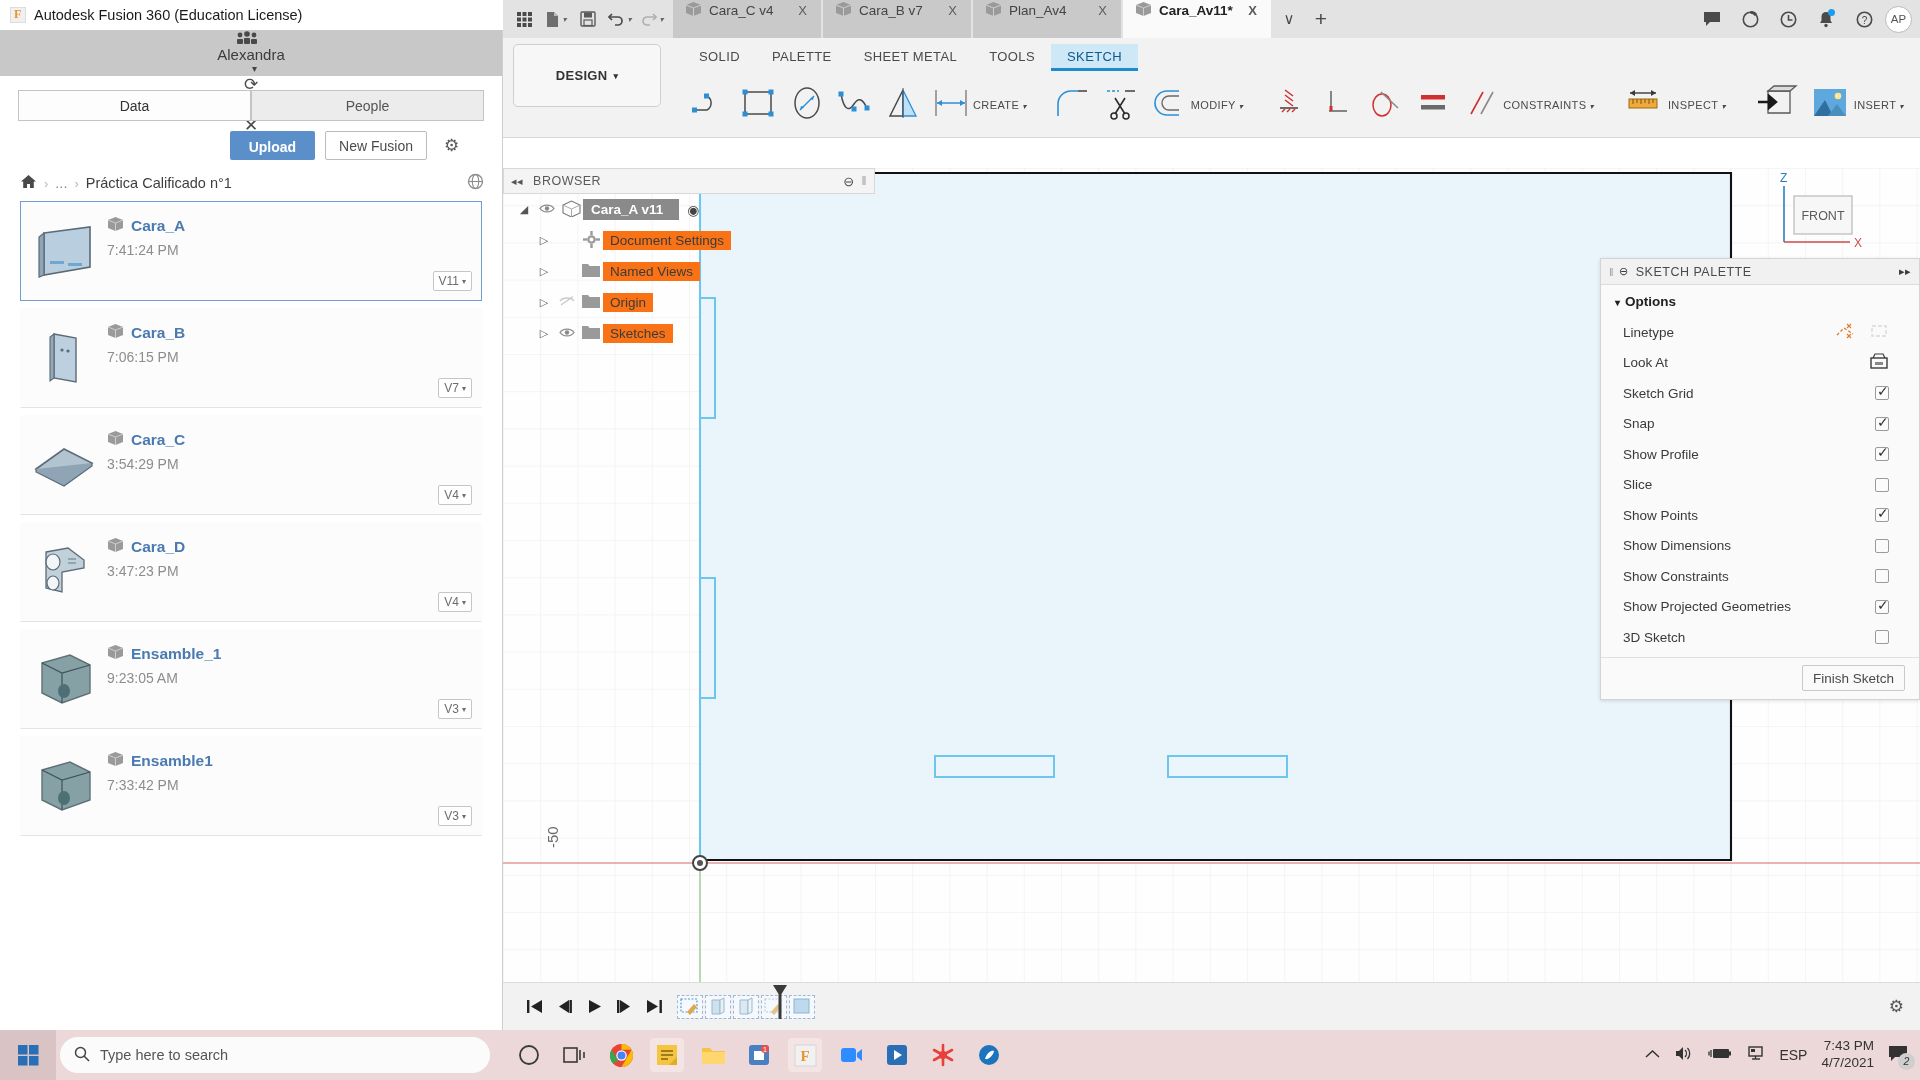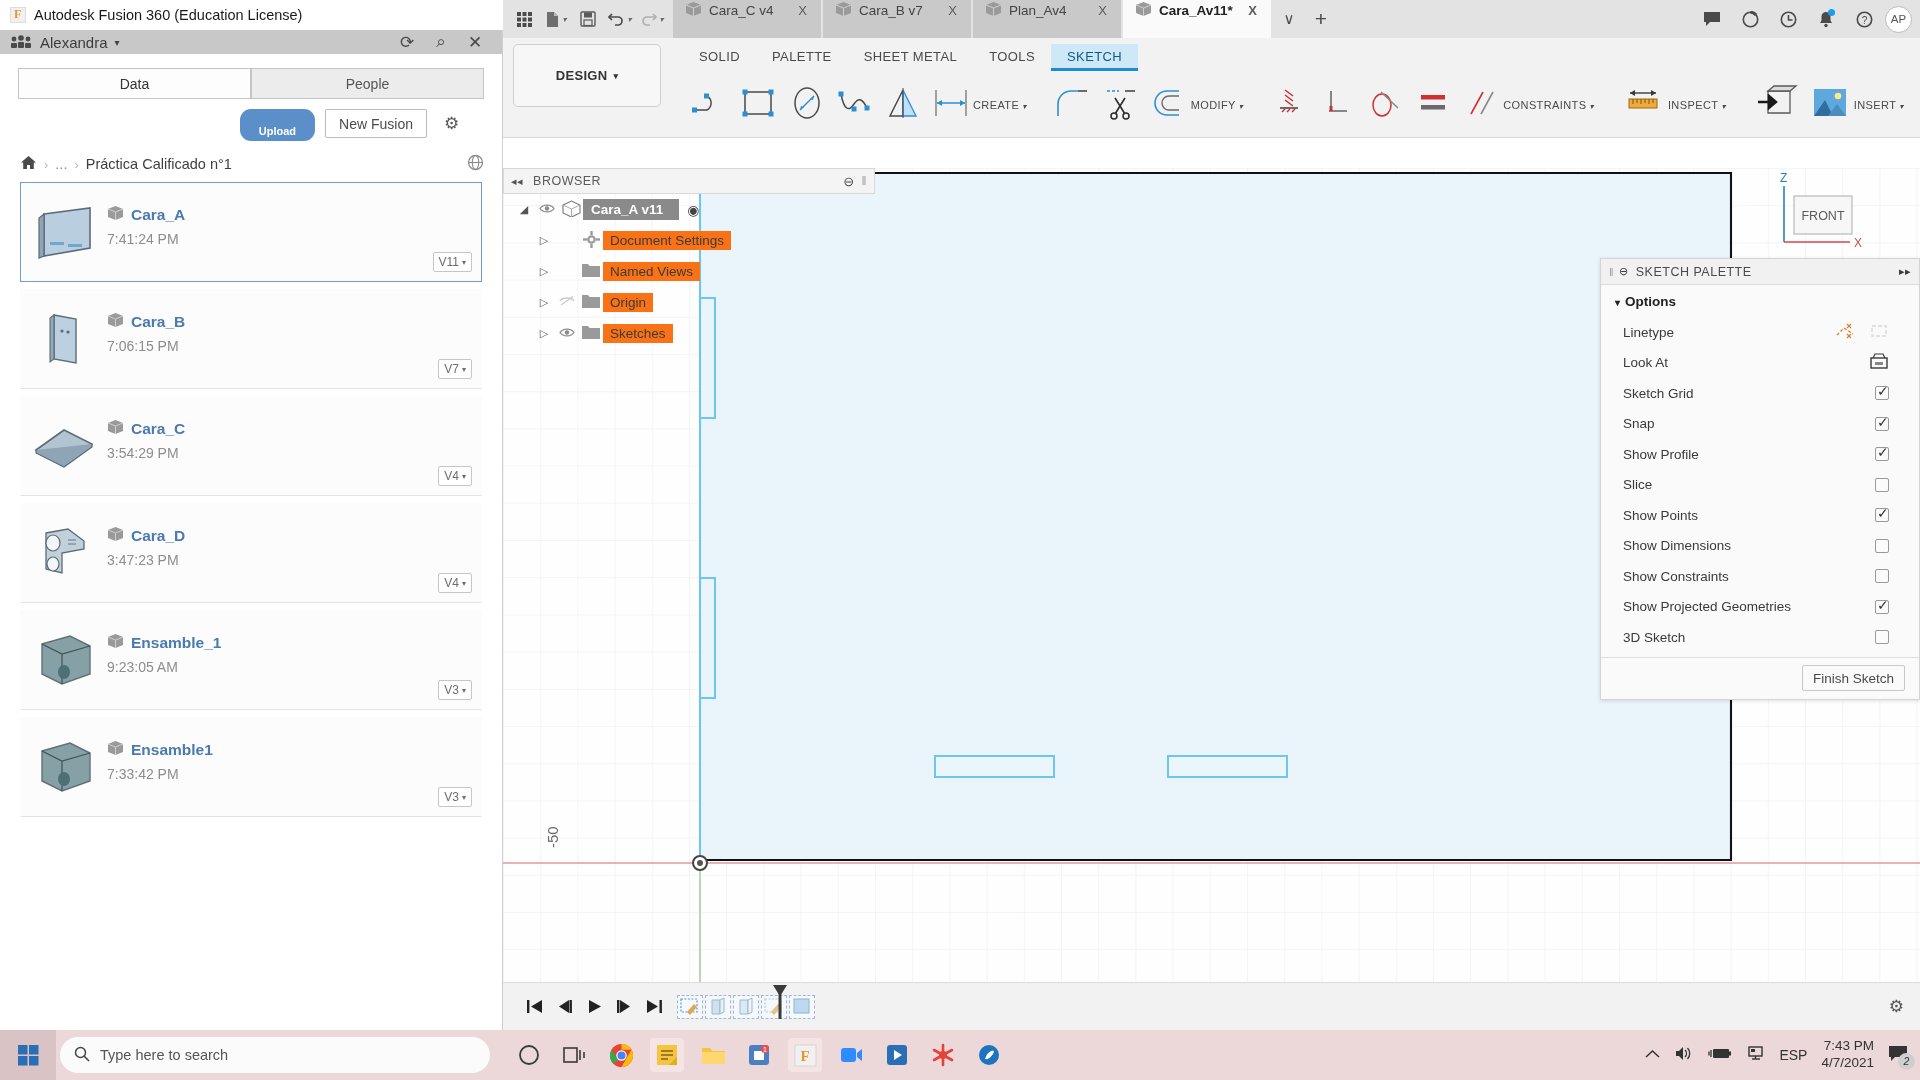--- a/index.html
+++ b/index.html
@@ -15,54 +15,54 @@
   #titlebar .app-ico:after{content:"F";position:absolute;left:3px;top:-1px;color:#e8952f;
      font-weight:bold;font-size:12px;font-family:"Liberation Serif",serif;}
   #titlebar .title { font-size:14.5px; color:#1a1a1a; }
   #winbtns { position:absolute; right:0; top:0; height:30px; display:flex; }
   #winbtns div { width:46px; height:30px; display:flex;align-items:center;justify-content:center;
      font-size:15px; color:#333; }
 
   
   #datapanel { position:absolute; left:0; top:30px; width:503px; height:1020px;
      background:#ffffff; border-right:1px solid #cfcfcf; }
-  #dp-head { height:24px; background:#c8c8c8; display:flex; align-items:center; padding:0 10px; }
+  #dp-head { height:46px; background:#c8c8c8; display:flex; align-items:center; padding:0 10px;flex-direction:column; }
   #dp-head .people-ico{width:22px;height:16px;margin-right:8px;position:relative;display:block;}
   #dp-head .user-name{font-size:15px;color:#3c3c3c;}
   #dp-head .caret{margin-left:7px;font-size:10px;color:#444;}
   #dp-head .spacer{flex:1;}
   #dp-head .hicon{width:34px;height:34px;display:flex;align-items:center;justify-content:center;
       font-size:17px;color:#4a4a4a;}
 
   #dp-tabs { display:flex; margin:14px 18px 0 18px; }
   .dp-tab { flex:1; height:31px; border:1px solid #c4c4c4; display:flex;align-items:center;
       justify-content:center; font-size:14px; color:#555; background:#ececec;}
   .dp-tab.active{ background:#fdfdfd; color:#333; }
 
   #dp-actions{ display:flex; justify-content:flex-end; gap:10px; margin:10px 18px 0 0;}
-  #btn-upload{ background:#5b8fc9; color:#fff; border:none; height:29px; padding:16px 19px;
-     font-size:11px; font-weight:bold; border-radius:11px; font-family:"Liberation Sans",sans-serif;}
+  #btn-upload{ background:#5b8fc9; color:#fff; border:none; height:29px; padding:8px 19px;
+     font-size:14px; font-weight:bold; border-radius:2px; font-family:"Liberation Sans",sans-serif;}
   #btn-newfolder{ background:#fff; color:#4b4b4b; border:1px solid #bcbcbc; height:29px;
      padding:0 13px; font-size:14px; border-radius:2px; font-family:"Liberation Sans",sans-serif;}
   #btn-gear{ width:29px;height:29px; display:flex;align-items:center;justify-content:center;
      font-size:17px;color:#5a5a5a; margin-right:18px;}
 
   #breadcrumb{ display:flex; align-items:center; gap:7px; margin:14px 0 0 20px; font-size:14.5px; color:#3e3e3e;}
   #breadcrumb .home{font-size:15px;color:#4a4a4a;}
   #breadcrumb .sep{color:#b9b9b9;font-size:13px;}
   #breadcrumb .dots{color:#8a8a8a;}
   #breadcrumb .globe{position:absolute;right:18px;font-size:15px;color:#7d7d7d;}
 
   #dp-list{ margin:9px 20px 0 20px; }
   .dp-item{ height:100px; background:#fcfcfc; border:1px solid transparent;
      border-bottom:1px solid #e3e3e3; display:flex; position:relative; margin-bottom:7px;}
   .dp-item.selected{ border:1px solid #6f9ed4; }
   .dp-thumb{ width:86px; display:flex;align-items:center;justify-content:center; }
   .dp-meta{ flex:1; padding-top:14px; }
-  .dp-name{ display:flex; align-items:center; gap:7px; font-size:15.5px; color:#4a7ab0; font-weight:bold;margin-top:8px;}
+  .dp-name{ display:flex; align-items:center; gap:7px; font-size:15.5px; color:#4a7ab0; font-weight:bold;}
   .dp-name .cubeico{ display:inline-block; }
   .dp-time{ font-size:14px; color:#8d8d8d; margin-top:7px; }
   .dp-ver{ position:absolute; right:9px; bottom:9px; border:1px solid #c6c6c6; background:#fff;
      font-size:12px; color:#6d6d6d; padding:2px 5px; border-radius:2px; display:flex; gap:3px; align-items:center;}
   .dp-ver .vc{font-size:8px;}
 
   
   #fusion { position:absolute; left:503px; top:0; width:1417px; height:1030px; background:#fff; }
 
   

